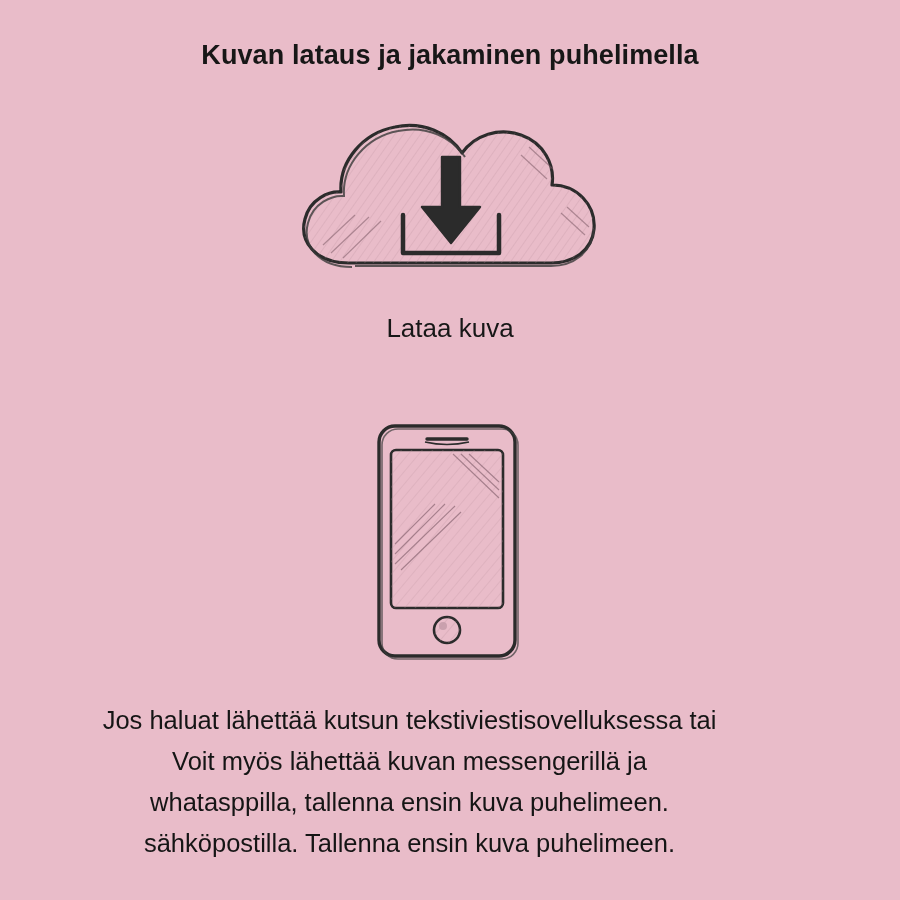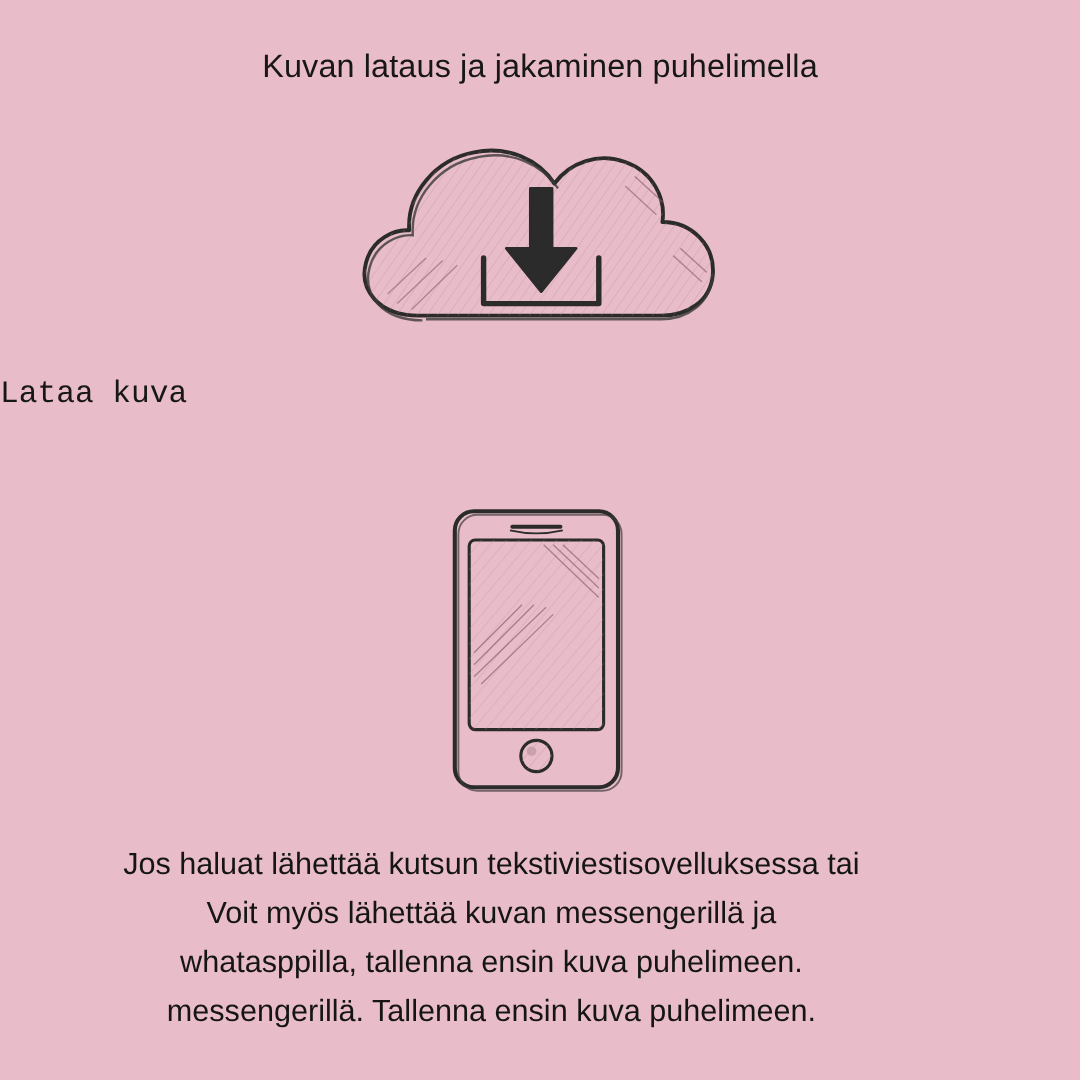--- a/index.html
+++ b/index.html
@@ -20,42 +20,42 @@
     height: 900px;
     box-sizing: border-box;
   }
   .title {
     position: absolute;
     top: 40px;
     left: 0;
     width: 900px;
     text-align: center;
     font-size: 27px;
-    font-weight: normal;
+    font-weight: bold;
     letter-spacing: 0.1px;
     color: #171717;
   }
   .cloud-wrap {
     position: absolute;
     top: 95px;
     left: 0;
     width: 900px;
     text-align: center;
   }
   .cloud-wrap svg {
     display: inline-block;
   }
   .caption {
     position: absolute;
     top: 313px;
     left: 0;
     width: 900px;
+    text-align: center;
     font-size: 26px;
     color: #171717;
-    font-family: Liberation Mono, monospace;
   }
   .phone-wrap {
     position: absolute;
     top: 418px;
     left: 0;
     width: 900px;
     text-align: center;
   }
   .phone-wrap svg {
     display: inline-block;
@@ -166,16 +166,16 @@
       <circle cx="82" cy="212" r="13" fill="none" stroke="#2b2b2b" stroke-width="2.6"></circle>
       <circle cx="82" cy="212" r="13" fill="url(#hatch2)" opacity="0.6" stroke="none"></circle>
       <circle cx="78" cy="208" r="4" fill="#c79dab" opacity="0.9" stroke="none"></circle>
     </svg>
   </div>
 
   <div class="body-text">
     <span class="line">Jos haluat lähettää kutsun tekstiviestisovelluksessa tai</span>
     <span class="line">Voit myös lähettää kuvan messengerillä ja</span>
     <span class="line">whatasppilla, tallenna ensin kuva puhelimeen.</span>
-    <span class="line">messengerillä. Tallenna ensin kuva puhelimeen.</span>
+    <span class="line">sähköpostilla. Tallenna ensin kuva puhelimeen.</span>
   </div>
 
 </div>
 
 </body></html>

